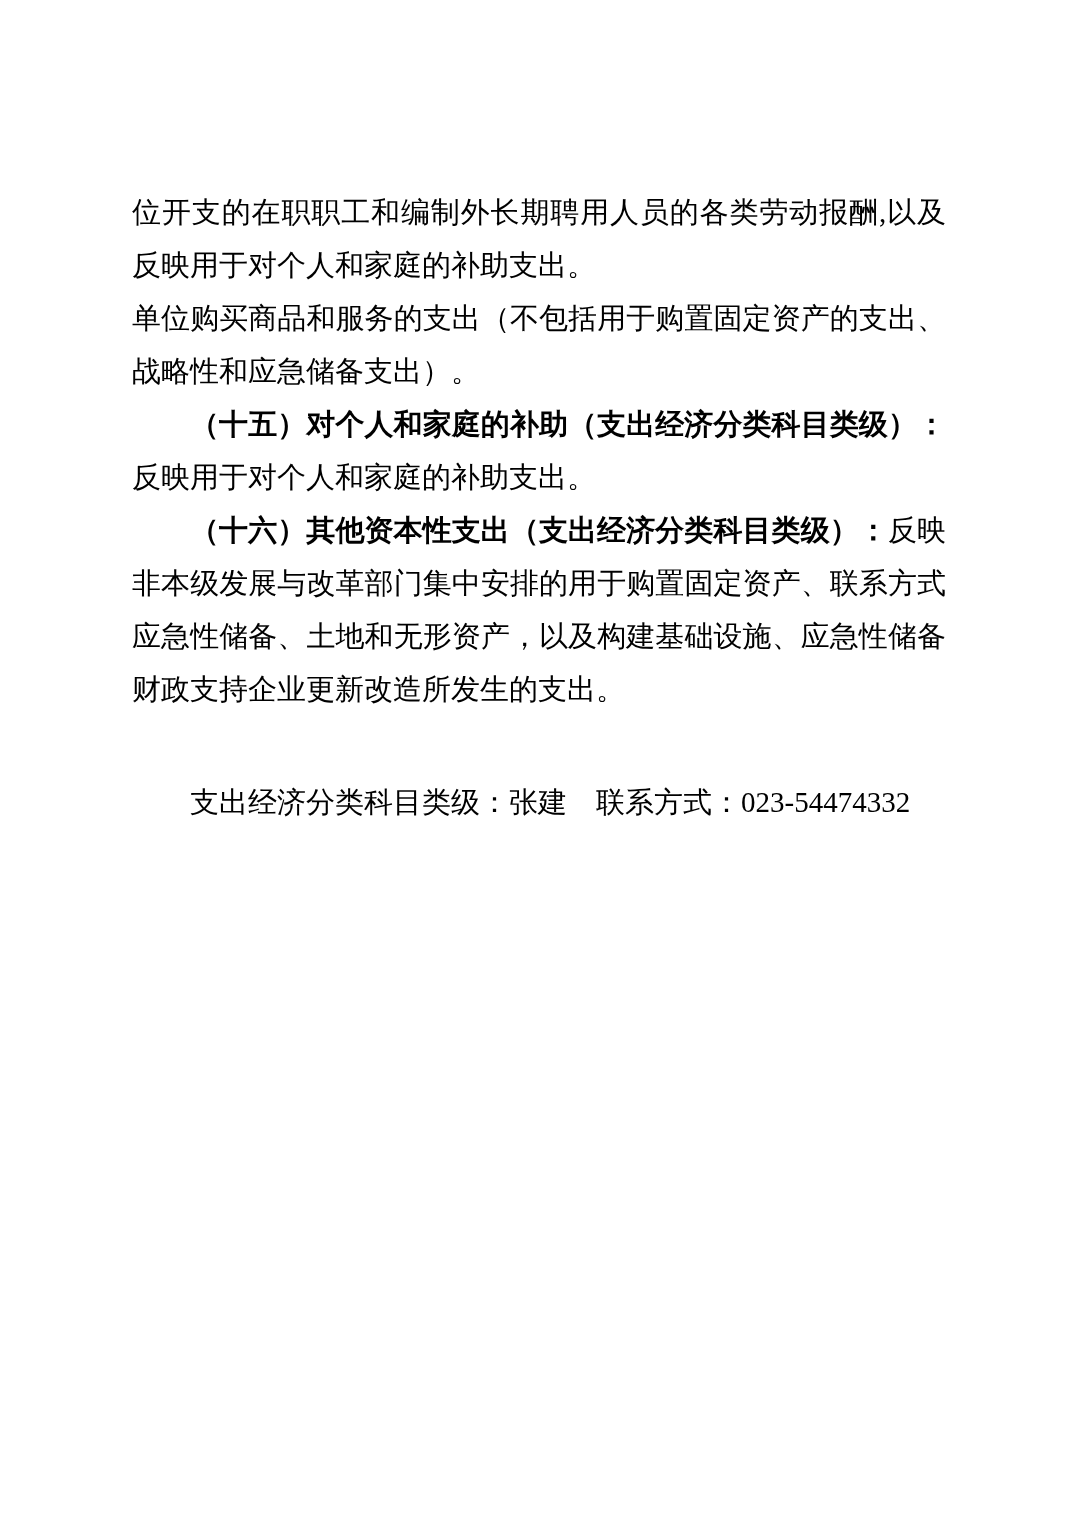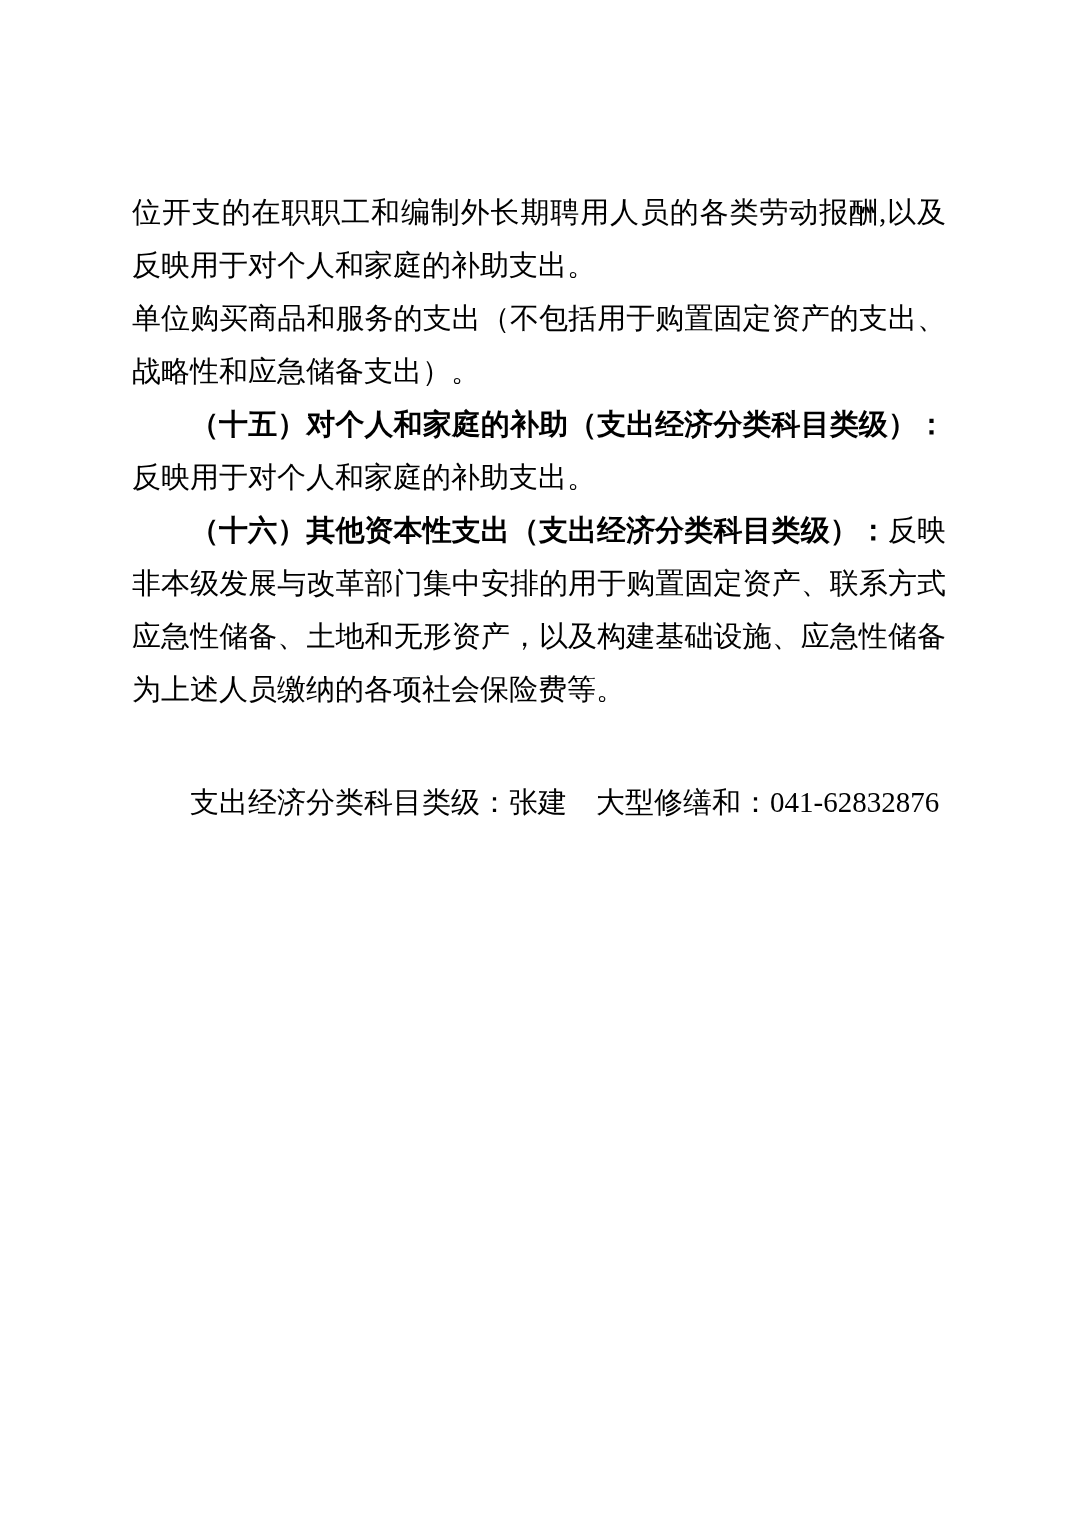--- a/index.html
+++ b/index.html
@@ -50,19 +50,19 @@
         <div class="line"><span class="">战略性和应急储备支出）。</span></div>
       </div>
       <div class="paragraph">
         <div class="line indent fill"><span class="bold">（十五）对个人和家庭的补助（支出经济分类科目类级）：</span></div>
         <div class="line"><span class="">反映用于对个人和家庭的补助支出。</span></div>
       </div>
       <div class="paragraph">
         <div class="line indent fill"><span class="bold">（十六）其他资本性支出（支出经济分类科目类级）：</span><span class="">反映</span></div>
         <div class="line fill"><span class="">非本级发展与改革部门集中安排的用于购置固定资产、联系方式</span></div>
         <div class="line fill"><span class="">应急性储备、土地和无形资产，以及构建基础设施、应急性储备</span></div>
-        <div class="line"><span class="">为上述人员缴纳的各项社会保险费等。</span></div>
+        <div class="line"><span class="">财政支持企业更新改造所发生的支出。</span></div>
       </div>
       <div class="paragraph spacer-before">
-        <div class="line indent"><span class="">支出经济分类科目类级：张建</span><span class="">　</span><span class="">大型修缮和：</span><span class=" latin">041-62832876</span></div>
+        <div class="line indent"><span class="">支出经济分类科目类级：张建</span><span class="">　</span><span class="">联系方式：</span><span class=" latin">023-54474332</span></div>
       </div>
     </div>
 </div>
 
 </body></html>

